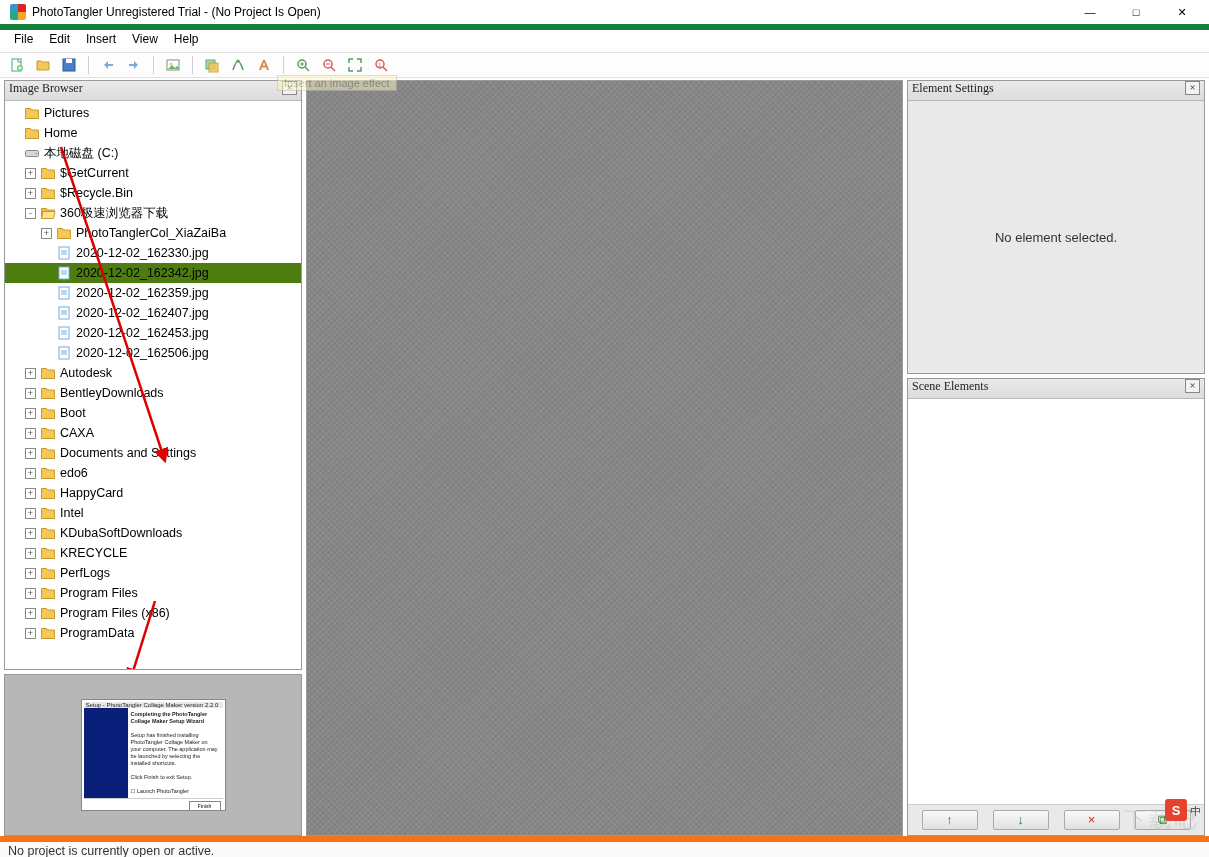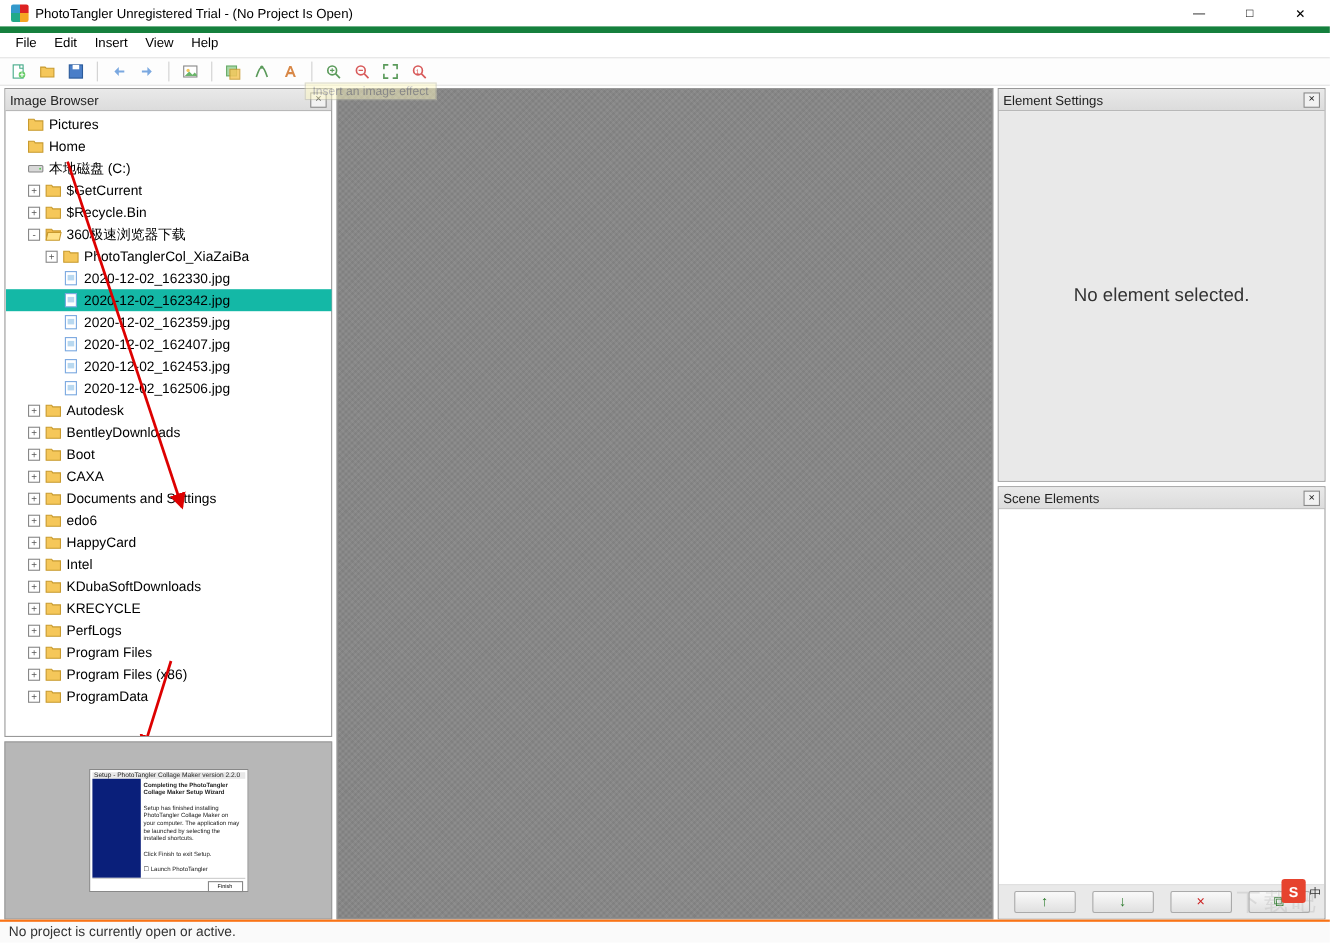--- a/index.html
+++ b/index.html
@@ -22,59 +22,59 @@
 .tool-sep { width: 1px; height: 18px; background: #d0d0d0; margin: 0 4px; }
 .ico { width: 16px; height: 16px; display: inline-block; }
 
 
 .workspace { display: flex; height: 758px; padding: 2px 4px 0 4px; gap: 4px; }
 .left-col { width: 298px; display: flex; flex-direction: column; gap: 4px; }
 .center-col { flex: 1; }
 .right-col { width: 298px; display: flex; flex-direction: column; gap: 4px; }
 
 .panel { display: flex; flex-direction: column; border: 1px solid #999; background: #fff; }
-.panel-header { height: 20px; background: linear-gradient(#e9e9e9,#dcdcdc); border-bottom: 1px solid #b8b8b8; display: flex; align-items: center; padding: 0 4px; font-family: Liberation Sans, sans-serif; font-size: 12px; color: #222; }
+.panel-header { height: 20px; background: linear-gradient(#e9e9e9,#dcdcdc); border-bottom: 1px solid #b8b8b8; display: flex; padding: 0 4px; font-family: Liberation Serif, serif; font-size: 12px; color: #222; }
 .panel-header .closebox { margin-left: auto; width: 15px; height: 14px; border: 1px solid #888; background: #f2f2f2; font-size: 10px; line-height: 12px; text-align: center; cursor: default; }
 .panel-body { flex: 1; overflow: auto; position: relative; }
 
 
 .tree { padding: 2px 0; font-size: 12.5px; line-height: 20px; position: relative; }
 .tree-row { display: flex; align-items: center; white-space: nowrap; height: 20px; padding-left: 4px; cursor: default; }
-.tree-row.selected { background: #14b8a6; }
+.tree-row.selected { background: #4d7c0f; }
 .expander { width: 11px; height: 11px; border: 1px solid #888; background: #fff; font-size: 9px; line-height: 9px; text-align: center; margin-right: 4px; color: #555; flex: 0 0 auto; }
 .expander.empty { border: none; background: transparent; }
 .node-icon { width: 16px; height: 16px; margin-right: 4px; flex: 0 0 auto; display: inline-flex; align-items: center; justify-content: center; }
 .i0 { padding-left: 4px; } .i1 { padding-left: 20px; } .i2 { padding-left: 36px; }
 
 
 .thumb-panel { height: 162px; background: #b7b7b7; border: 1px solid #999; display: flex; align-items: center; justify-content: center; }
 .thumb-frame { width: 145px; height: 112px; background: #fff; border: 1px solid #888; padding: 2px; display: flex; flex-direction: column; }
 .thumb-title { height: 10px; background: #e8e8e8; font-size: 6px; padding: 0 2px; color: #222; }
 .thumb-body { flex: 1; display: flex; }
 .thumb-side { width: 44px; background: #0a1f7a; }
 .thumb-main { flex: 1; padding: 3px; font-size: 5.5px; color: #222; line-height: 7px; }
 .thumb-main b { font-weight: bold; }
 .thumb-foot { height: 14px; border-top: 1px solid #ccc; display: flex; justify-content: flex-end; padding: 2px; }
 .thumb-foot .tbtn { width: 32px; height: 10px; border: 1px solid #888; font-size: 5px; text-align: center; line-height: 8px; }
 
 
 .canvas-area { width: 100%; height: 100%; border: 1px solid #999; background-color: #878787; background-image: repeating-linear-gradient(45deg, rgba(255,255,255,0.05) 0 2px, transparent 2px 4px), repeating-linear-gradient(-45deg, rgba(0,0,0,0.05) 0 2px, transparent 2px 4px); }
 
 
-.elem-settings { height: 358px; }
-.elem-settings .panel-body { background: #e9e9e9; display: flex; align-items: center; justify-content: center; color: #333; font-size: 17px; }
+.elem-settings { height: 294px; }
+.elem-settings .panel-body { background: #e9e9e9; display: flex; align-items: center; justify-content: center; color: #333; font-size: 13px; }
 
 
 .scene-elements { flex: 1; }
 .scene-elements .list-area { flex: 1; background: #fff; border-bottom: 1px solid #ccc; }
 .scene-elements .btn-row { height: 30px; background: #e9e9e9; display: flex; align-items: center; justify-content: space-around; padding: 0 6px; }
 .scene-btn { width: 56px; height: 20px; background: linear-gradient(#fafafa,#e0e0e0); border: 1px solid #aaa; border-radius: 2px; font-size: 13px; color: #2a7a2a; text-align: center; line-height: 18px; }
 
 
-.statusbar { position: absolute; left: 0; right: 0; bottom: 0; height: 21px; border-top: 2px solid #f97316; background: #fafafa; padding: 2px 8px; font-size: 12.5px; color: #333; }
+.statusbar { position: absolute; left: 0; right: 0; bottom: 0; height: 21px; border-top: 6px solid #f97316; background: #fafafa; padding: 2px 8px; font-size: 12.5px; color: #333; }
 
 
 .tooltip-remnant { position: absolute; left: 277px; top: 75px; background: #fef9c3; border: 1px solid #bba; padding: 1px 6px; font-size: 11px; color: #888; opacity: 0.5; }
 
 
 .watermark { position: absolute; right: 10px; bottom: 22px; font-size: 22px; color: rgba(180,180,180,0.35); font-family: "Microsoft YaHei", sans-serif; pointer-events: none; letter-spacing: 3px; }
 
 
 .ime-dock { position: absolute; right: 0; bottom: 34px; width: 44px; height: 24px; }
 .ime-dock .sq { width: 22px; height: 22px; background: #e6432e; border-radius: 3px; display: inline-flex; align-items: center; justify-content: center; color: #fff; font-weight: bold; font-size: 13px; }

